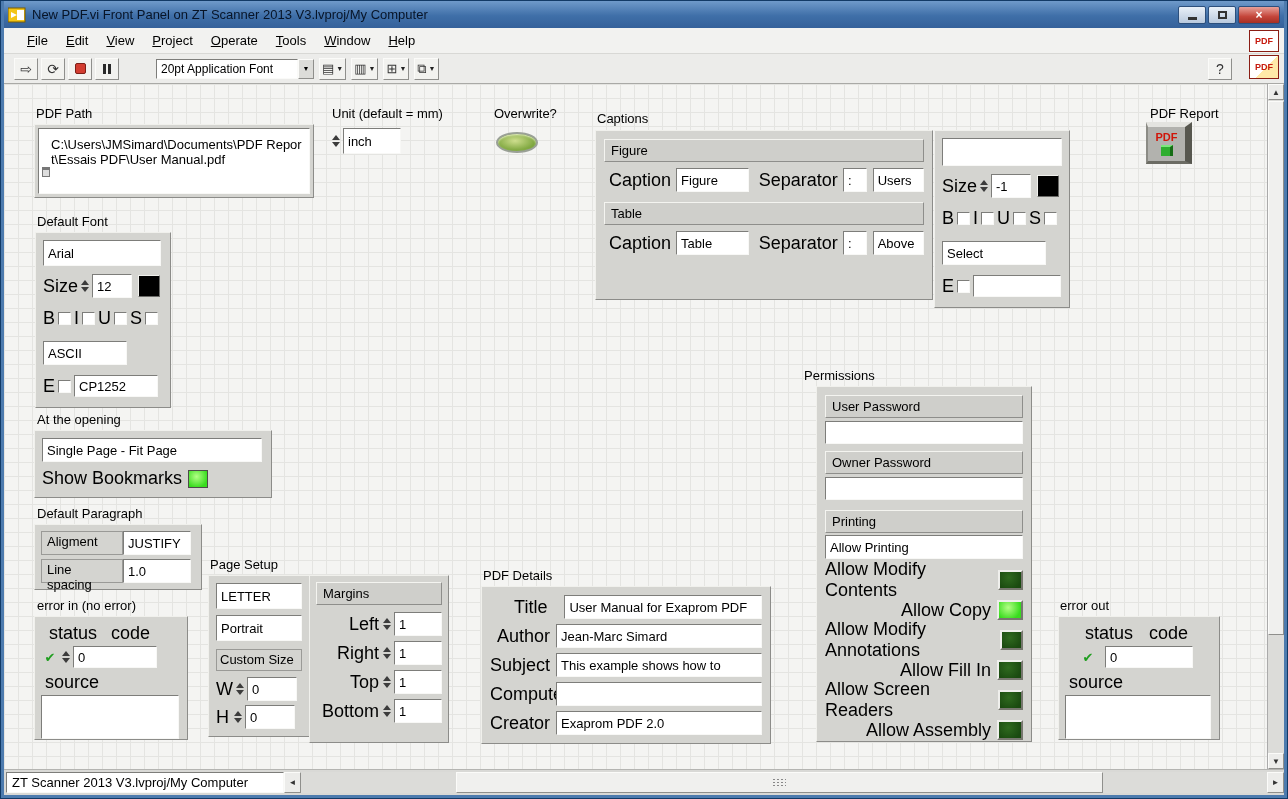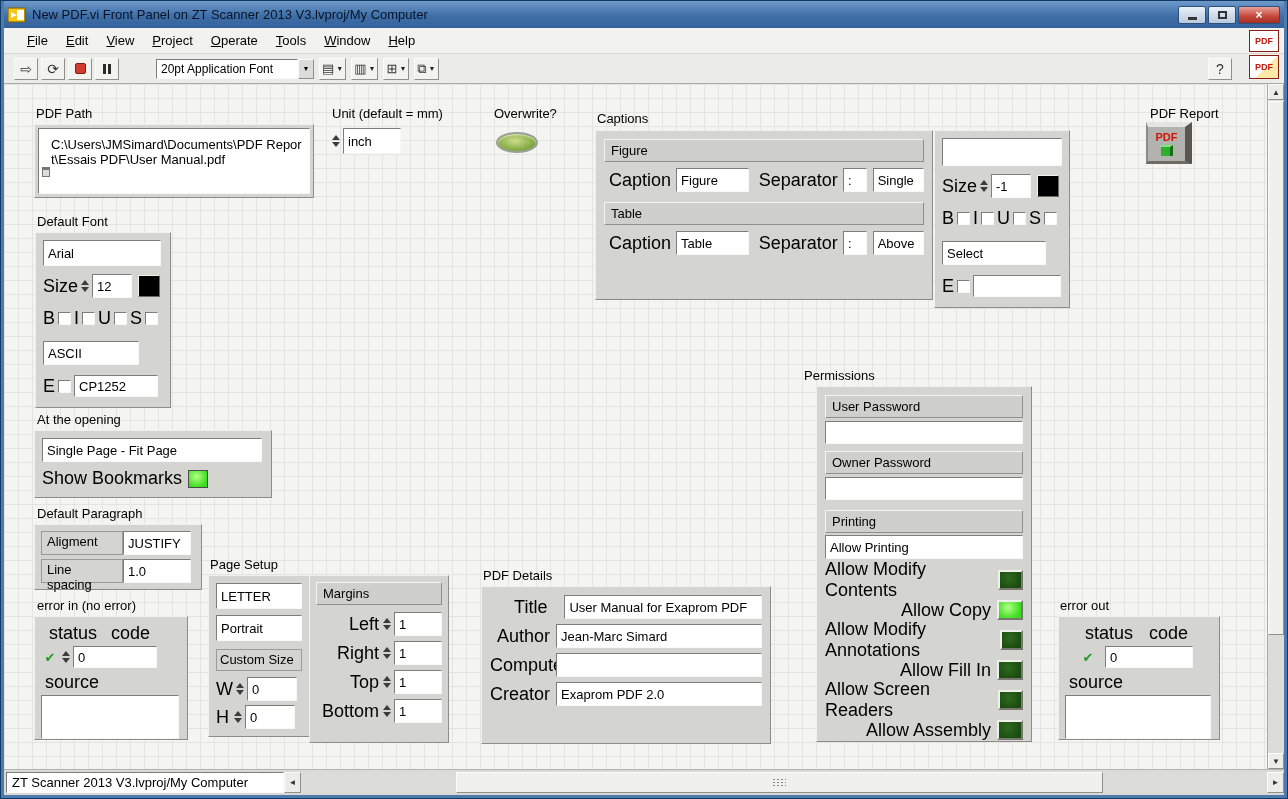--- a/index.html
+++ b/index.html
@@ -211,21 +211,21 @@
           <div class="row" style="margin-top:4px;height:28px;">
             <span class="sftxt" style="margin:0 5px;">Caption</span>
             <div class="fld" style="width:92px;height:24px;">
                 <span>Figure</span>
               </div>
             <span class="sftxt" style="margin:0 5px 0 10px;">Separator</span>
             <div class="fld" style="width:28px;height:24px;">
                 <span>:</span>
               </div>
             <div class="fld" style="width:64px;height:24px;margin-left:6px;">
-                <span>Single</span>
+                <span>Users</span>
               </div>
           </div>
           <div class="hdr" style="margin-top:8px;">Table</div>
           <div class="row" style="margin-top:4px;height:28px;">
             <span class="sftxt" style="margin:0 5px;">Caption</span>
             <div class="fld" style="width:92px;height:24px;">
                 <span>Table</span>
               </div>
             <span class="sftxt" style="margin:0 5px 0 10px;">Separator</span>
             <div class="fld" style="width:28px;height:24px;">
@@ -299,21 +299,21 @@
           <div class="row" style="margin-top:10px;gap:3px;">
             <span class="sftxt">B</span>
               <span class="chk"></span>
             <span class="sftxt">I</span>
               <span class="chk"></span>
             <span class="sftxt">U</span>
               <span class="chk"></span>
             <span class="sftxt">S</span>
               <span class="chk"></span>
           </div>
-          <div class="fld" style="width:96px;height:24px;margin-top:12px;">
+          <div class="fld" style="width:84px;height:24px;margin-top:12px;">
               <span>ASCII</span>
             </div>
           <div class="row" style="margin-top:10px;gap:3px;">
             <span class="sftxt">E</span>
               <span class="chk"></span>
             <div class="fld" style="width:84px;height:22px;">
                 <span>CP1252</span>
               </div>
           </div>
         </div>
@@ -447,20 +447,26 @@
           <div class="row" style="margin-bottom:5px;">
             <span class="sftxt" style="width:60px;text-align:right;margin-right:17px;">Title</span>
             <div class="fld" style="width:206px;height:24px;">
                 <span>User Manual for Exaprom PDF</span>
               </div>
           </div>
           <div class="row" style="margin-bottom:5px;">
             <span class="sftxt" style="width:60px;text-align:right;margin-right:6px;">Author</span>
             <div class="fld" style="width:206px;height:24px;">
                 <span>Jean-Marc Simard</span>
+              </div>
+          </div>
+          <div class="row" style="margin-bottom:5px;">
+            <span class="sftxt" style="width:60px;text-align:right;margin-right:6px;">Subject</span>
+            <div class="fld" style="width:206px;height:24px;">
+                <span>This example shows how to</span>
               </div>
           </div>
           <div class="row" style="margin-bottom:5px;">
             <span class="sftxt" style="width:60px;text-align:right;margin-right:6px;">Computer</span>
             <div class="fld" style="width:206px;height:24px;">
                 <span></span>
               </div>
           </div>
           <div class="row">
             <span class="sftxt" style="width:60px;text-align:right;margin-right:6px;">Creator</span>

